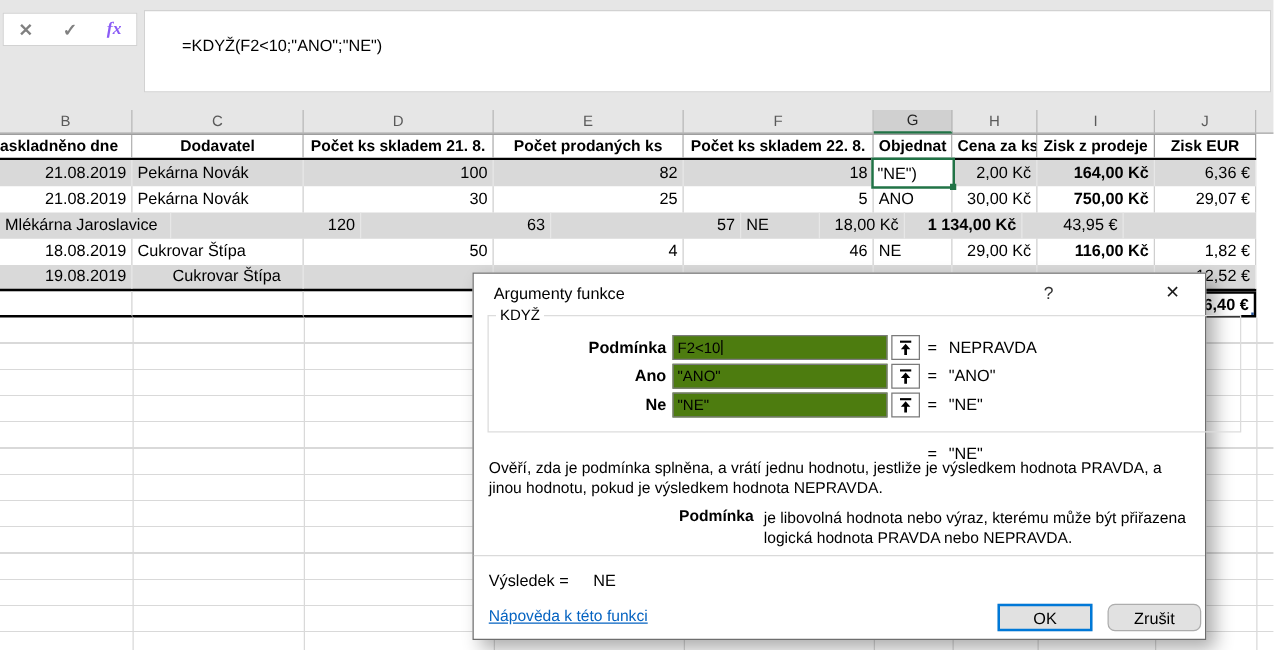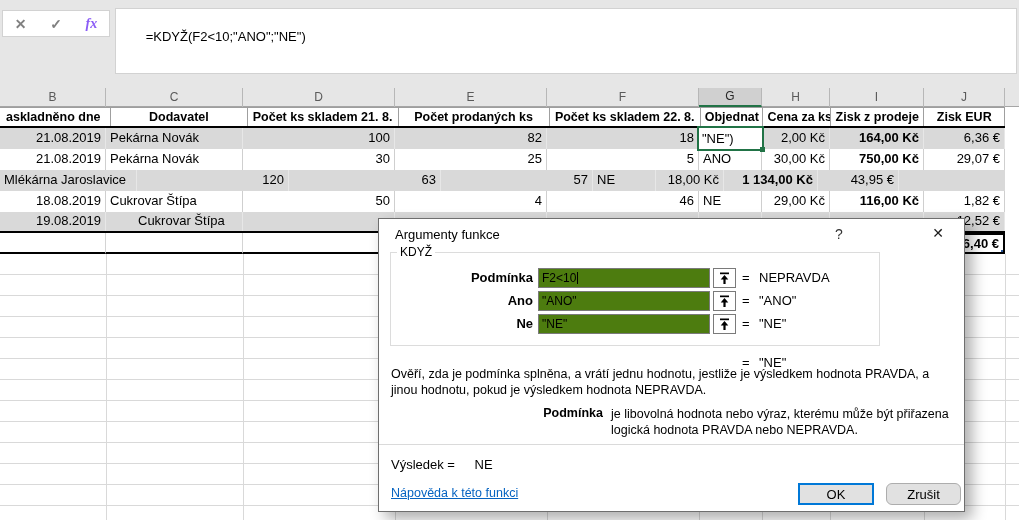--- a/index.html
+++ b/index.html
@@ -26,21 +26,21 @@
   .c5{width:63px}.c6{width:68px}.c7{width:94px}.c8{width:81px}.c9{width:14px;border-right:none;}
 
   
   .rows{position:absolute;left:0;top:107px;width:1005px;}
   .trow{display:flex;height:21px;}
   .cell{box-sizing:border-box;border-right:1px solid #cfcfcf;font-size:13px;line-height:20px;color:#000;
         overflow:hidden;white-space:nowrap;padding:0 4px;background:transparent;}
   .thead .cell{font-weight:bold;text-align:center;font-size:12.5px;border-right:1px solid #9f9f9f;background:#fff;}
   .thead{border-top:1px solid #9e9e9e;border-bottom:2px solid #000;box-sizing:border-box;height:21px;}
   .thead .cell{line-height:18px;}
-  .thead .cell.c0{text-align:left;padding-left:0;margin-left:6px;}
+  .thead .cell.c0{text-align:left;padding-left:0;}
   .band{background:#d9d9d9;}
   .band .cell{border-right-color:#e7e7e7;}
   .ar{text-align:right;}
   .al{text-align:left;}
   .bold{font-weight:bold;}
   .r4{border-bottom:2px solid #000;box-sizing:border-box;}
   .r4 .cell{line-height:18px;padding-left:32px;}
   .totalrow .cell{border-right:1px solid #d4d4d4;border-bottom:2px solid #000;line-height:17px;}
   .jtotal{border:2px solid #000 !important;font-weight:bold;position:relative;background:#fff;}
   .fill-handle-blue{position:absolute;right:-3px;bottom:-3px;width:5px;height:5px;background:#2b579a;}
@@ -54,21 +54,21 @@
   .grid-below{position:absolute;left:0;top:254px;width:1019px;height:266px;
      background-image:repeating-linear-gradient(to bottom, transparent 0, transparent 20px, #d9d9d9 20px, #d9d9d9 21px);}
   .vline{position:absolute;top:0;bottom:0;width:1px;background:#d9d9d9;}
 
   
   .dlg{position:absolute;left:378px;top:218px;width:587px;height:294px;background:#fff;border:1px solid #6e6e6e;
        box-sizing:border-box;z-index:10;box-shadow:7px 7px 14px rgba(0,0,0,0.32);font-size:13px;}
   .dlg-title{position:absolute;left:16px;top:8px;font-size:13px;color:#000;}
   .dlg-help{position:absolute;left:450px;top:7px;width:20px;text-align:center;font-size:14px;color:#333;cursor:default;}
   .dlg-close{position:absolute;left:546px;top:6px;width:26px;text-align:center;font-size:14px;color:#1a1a1a;cursor:default;}
-  .grp{position:absolute;left:11px;top:26px;width:490px;height:101px;border:1px solid #dcdcdc;box-sizing:border-box;margin:0;padding:0;}
+  .grp{position:absolute;left:11px;top:26px;width:603px;height:101px;border:1px solid #dcdcdc;box-sizing:border-box;margin:0;padding:0;}
   .grp legend{font-size:12px;margin-left:6px;padding:0 3px;color:#000;}
   .arg-row{position:absolute;left:0;height:20px;display:flex;align-items:center;}
   .arg-label{position:absolute;left:12px;width:142px;text-align:right;font-weight:bold;font-size:13px;line-height:20px;}
   .arg-input{position:absolute;left:159px;width:172px;height:20px;border:1px solid #7a7a7a;box-sizing:border-box;
              font-size:12px;line-height:18px;padding:0 3px;background:#4d7c0f;overflow:hidden;white-space:nowrap;}
   .caret{display:inline-block;width:1px;height:12px;background:#000;vertical-align:-2px;margin-left:1px;}
   .refedit{position:absolute;left:334px;width:23px;height:20px;border:1px solid #7a7a7a;background:#fff;box-sizing:border-box;
            display:flex;align-items:center;justify-content:center;padding:0;}
   .eq{position:absolute;left:363px;font-size:13px;line-height:20px;}
   .arg-result{position:absolute;left:380px;font-size:13px;line-height:20px;white-space:nowrap;}

